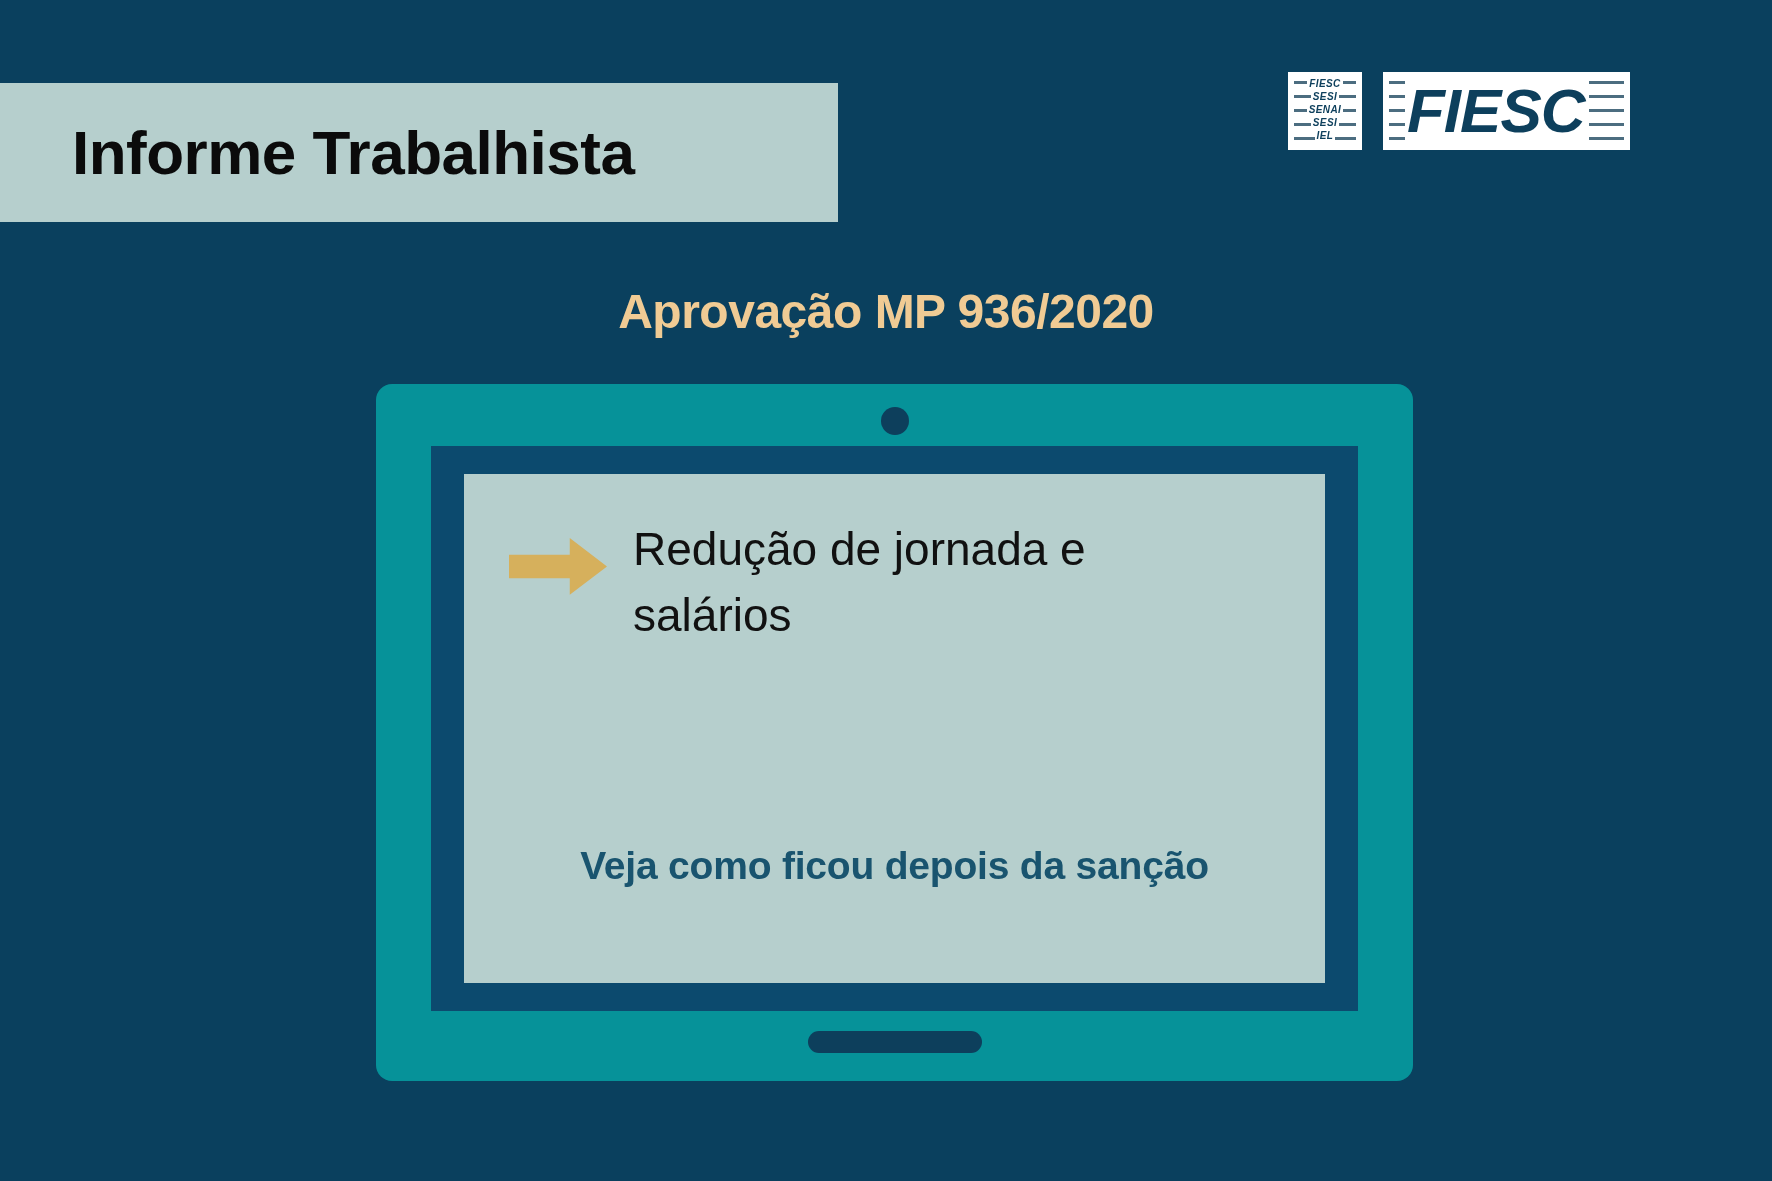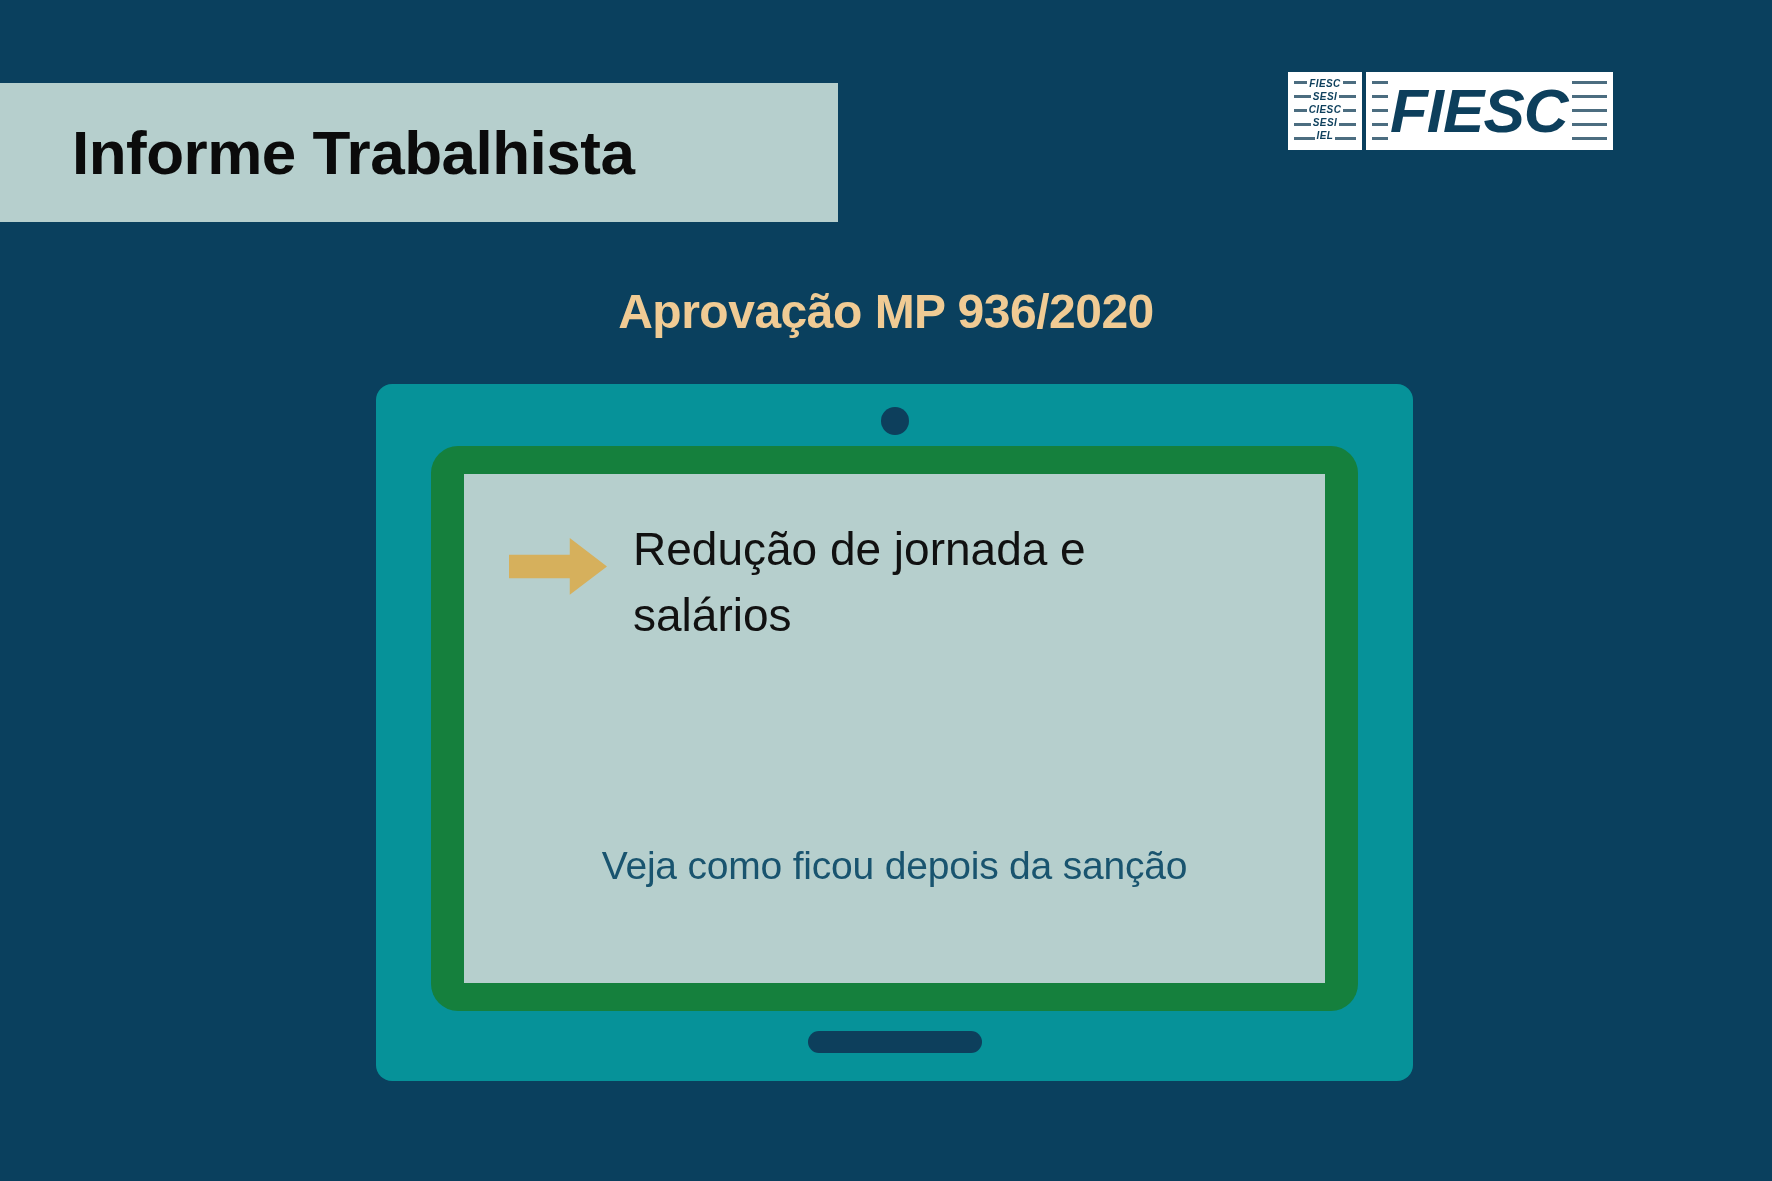--- a/index.html
+++ b/index.html
@@ -41,21 +41,21 @@
   }
 
   
   #logo {
     position: absolute;
     left: 1288px;
     top: 72px;
     height: 78px;
     display: flex;
     align-items: stretch;
-    gap: 4px;
+    gap: 21px;
   }
   .logo-box {
     background: #ffffff;
     position: relative;
     overflow: hidden;
   }
   #logo-left {
     width: 74px;
   }
   #logo-right {
@@ -141,22 +141,21 @@
     height: 28px;
     border-radius: 50%;
     background: #0d3f5c;
   }
   #bezel {
     position: absolute;
     left: 55px;
     top: 62px;
     width: 927px;
     height: 565px;
-    background: #15803d;
-    border-radius: 27px;
+    background: #0c4a6e;
   }
   #screen {
     position: absolute;
     left: 33px;
     top: 28px;
     width: 861px;
     height: 509px;
     background: #b6cfcd;
     padding: 0;
     box-sizing: border-box;
@@ -200,21 +199,21 @@
     margin-left: 26px;
     max-width: 610px;
   }
   #callout {
     position: absolute;
     left: 0;
     top: 362px;
     width: 861px;
     text-align: center;
     font-family: "Liberation Sans", sans-serif;
-    font-weight: normal;
+    font-weight: bold;
     font-size: 39px;
     line-height: 60px;
     color: #19546f;
     letter-spacing: -0.2px;
   }
 </style>
 </head>
 <body>
 
 <div id="stage">
@@ -228,21 +227,21 @@
       <div class="logo-lines">
         <i style="top:9px"></i>
           <i style="top:23px"></i>
           <i style="top:37px"></i>
           <i style="top:51px"></i>
           <i style="top:65px"></i>
       </div>
       <div class="logo-names">
         <span>FIESC</span>
         <span>SESI</span>
-        <span>CIESC</span>
+        <span>SENAI</span>
         <span>SESI</span>
         <span>IEL</span>
       </div>
     </div>
     <div class="logo-box" id="logo-right">
       <div class="logo-lines">
         <i style="top:9px"></i>
           <i style="top:23px"></i>
           <i style="top:37px"></i>
           <i style="top:51px"></i>

